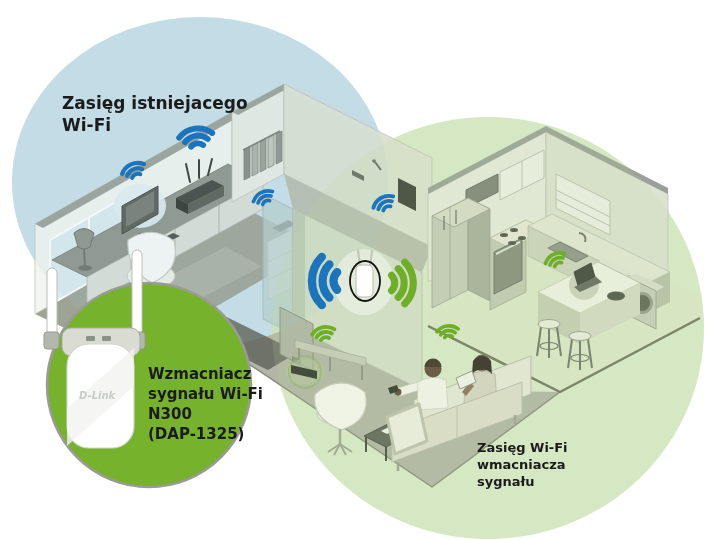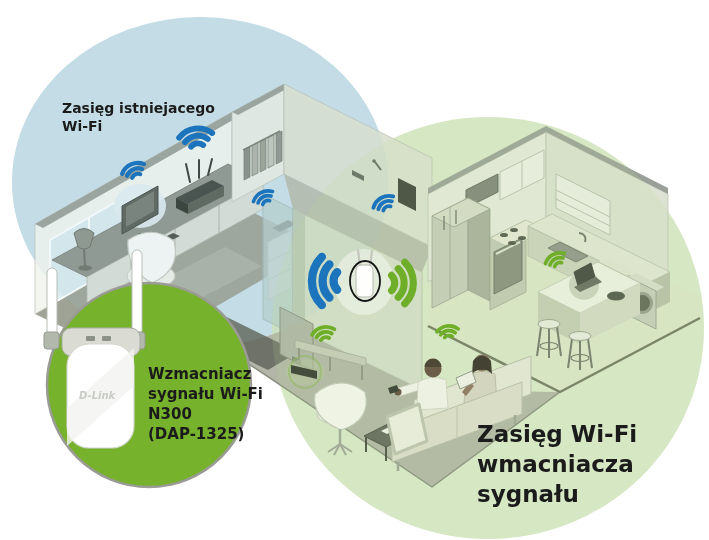--- a/index.html
+++ b/index.html
@@ -1,22 +1,22 @@
 <!DOCTYPE html>
 <html><head>
 <meta charset="utf-8">
 <style>
   html,body{margin:0;padding:0;background:#ffffff;}
   .stage{position:relative;width:709px;height:540px;background:#ffffff;overflow:hidden;
          font-family:"DejaVu Sans",sans-serif;}
   .stage svg{position:absolute;left:0;top:0;}
   .lbl{position:absolute;font-weight:bold;color:#1b1b1b;white-space:pre-line;
        font-family:"DejaVu Sans",sans-serif;}
-  .lbl-existing{left:62px;top:99px;font-size:14px;line-height:1.3;}
-  .lbl-extender{left:477px;top:420px;font-size:23px;line-height:1.3;}
+  .lbl-existing{left:62px;top:92px;font-size:17px;line-height:1.3;}
+  .lbl-extender{left:477px;top:440px;font-size:13px;line-height:1.3;}
   .lbl-callout{left:148px;top:352px;font-size:15px;line-height:1.34;margin-top:12px;}
 </style>
 </head>
 <body>
 
 <div class="stage">
 <svg width="709" height="540" viewBox="0 0 709 540">
   <defs>
     <g id="wifiBase" fill="none" stroke-linecap="round">
       <path d="M-4.9,-4.9 A7,7 0 0 1 4.9,-4.9" stroke-width="4.6"></path>

